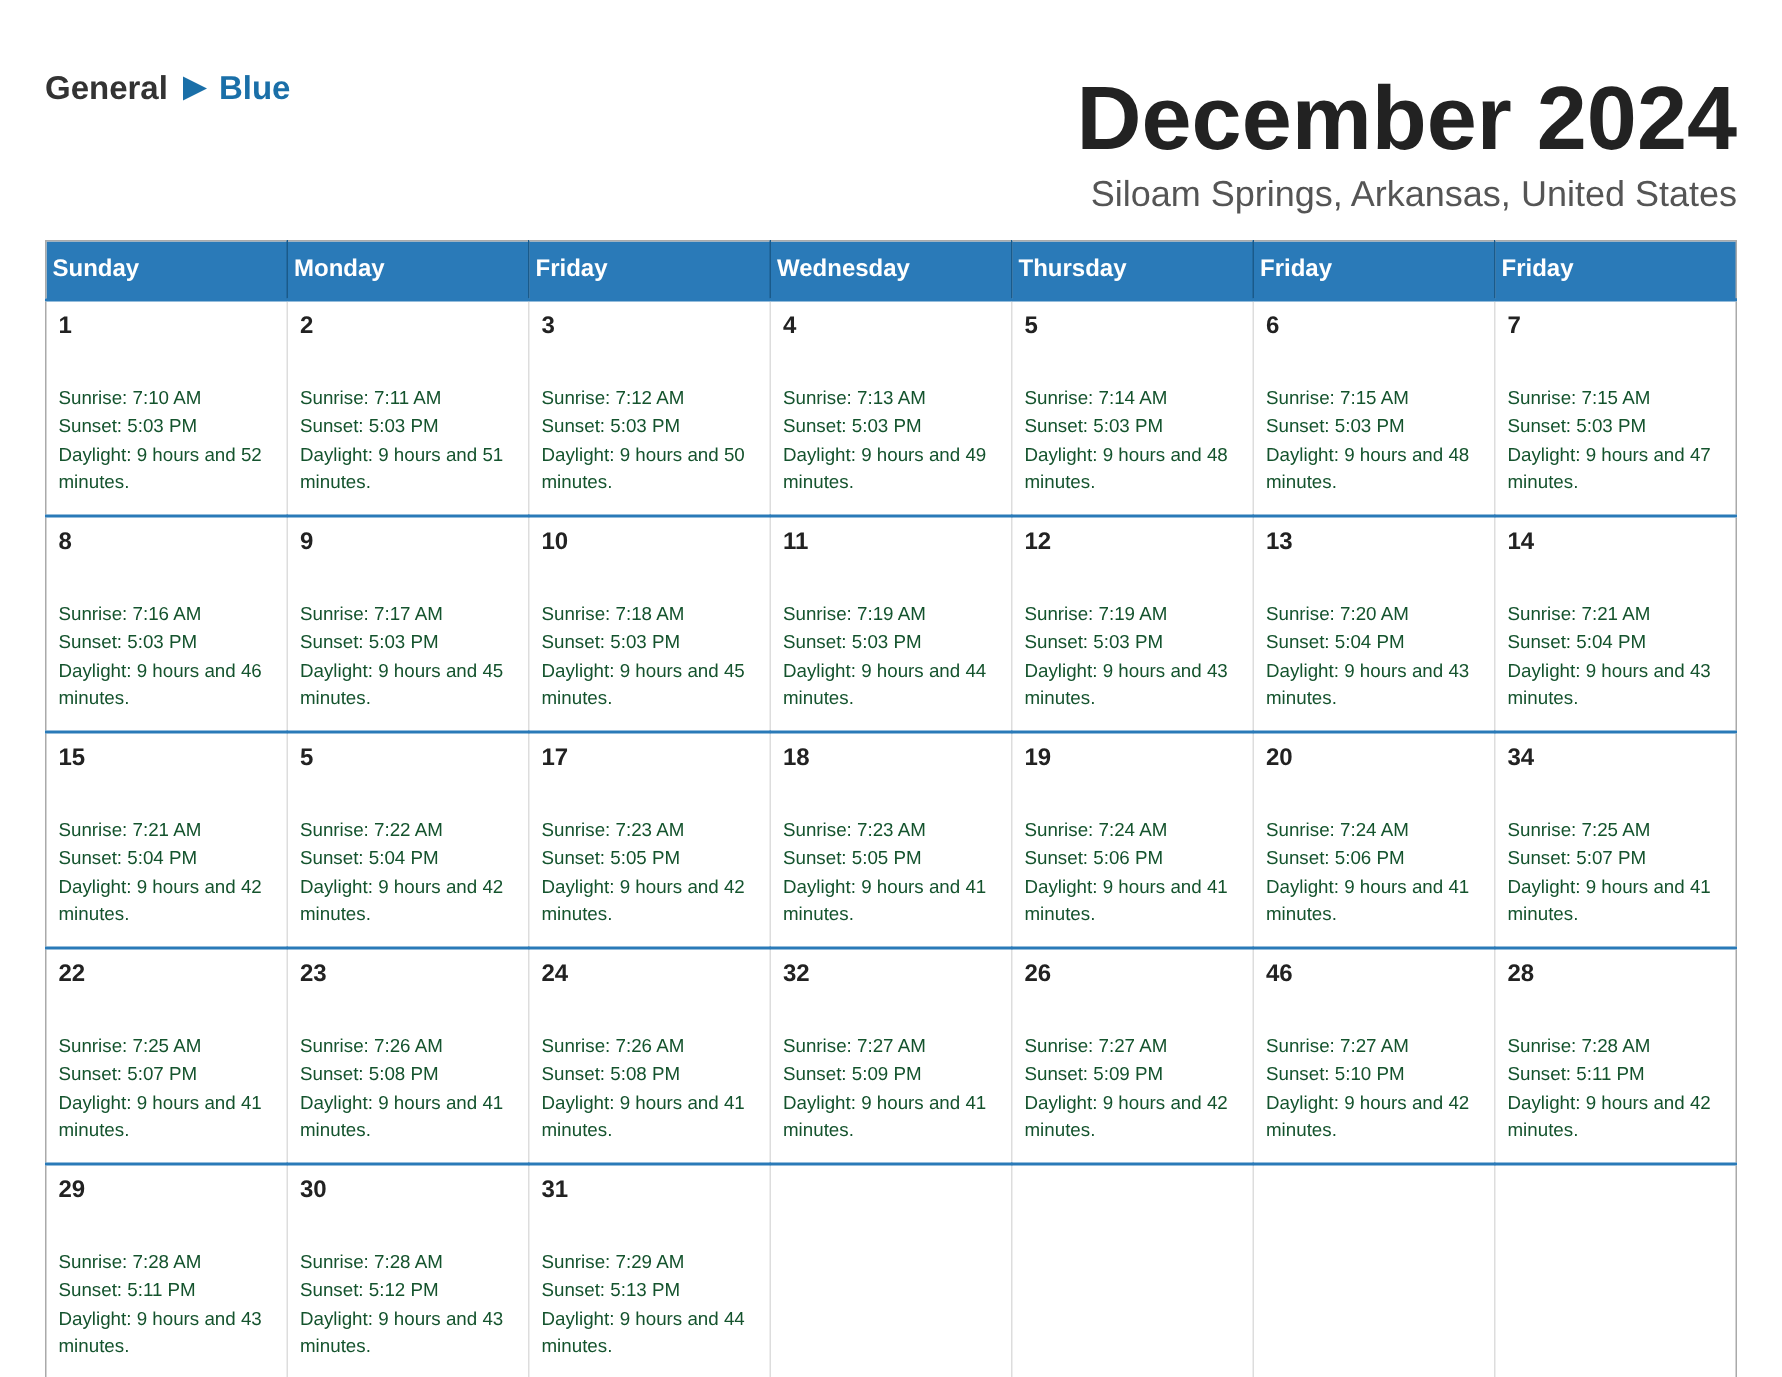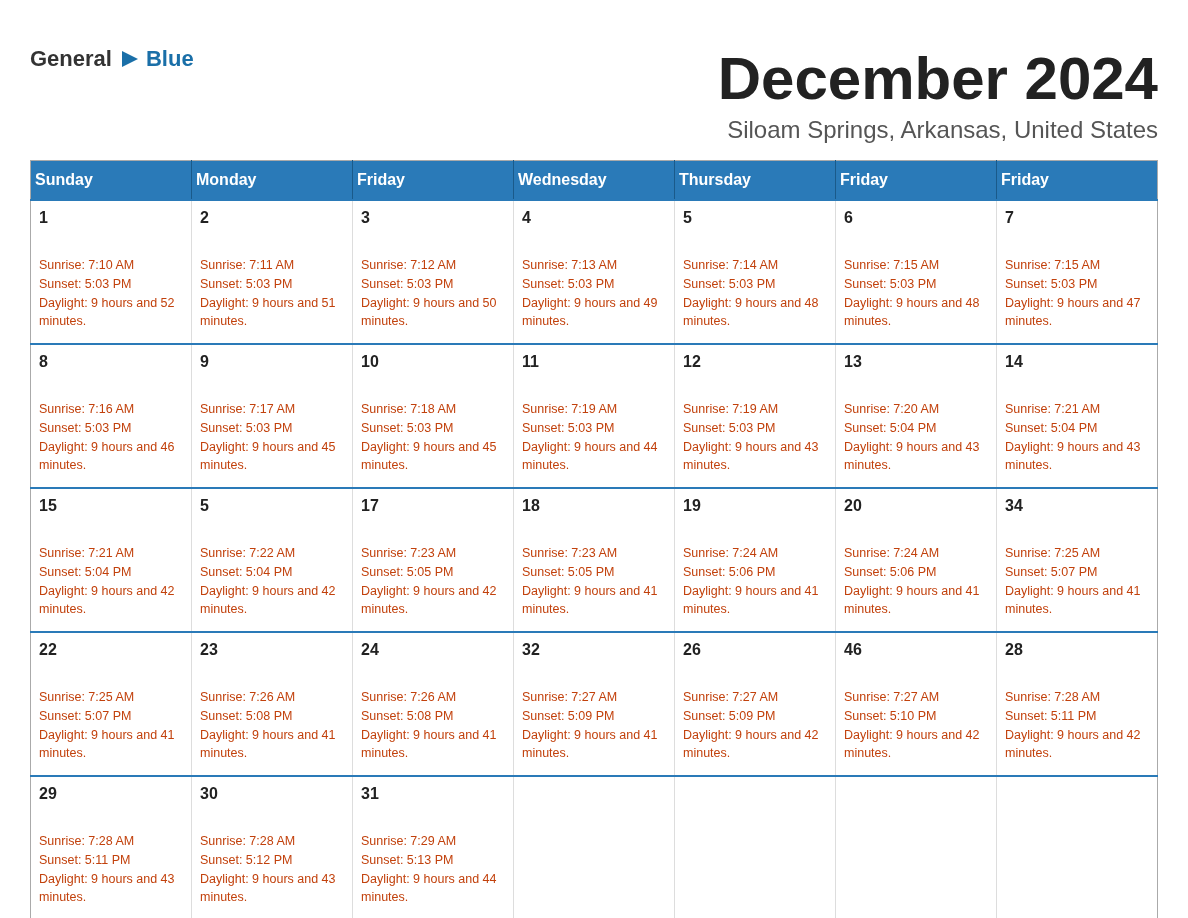--- a/index.html
+++ b/index.html
@@ -86,21 +86,21 @@
     }
     .day-number {
       font-size: 16px;
       font-weight: bold;
       color: #222;
       display: block;
       margin-bottom: 4px;
     }
     .day-info {
       font-size: 12.5px;
-      color: #c2410c;
+      color: #14532d;
       line-height: 1.5;
       margin-top: 29px;
     }
     .empty-cell {
       background: #fff;
     }
   </style>
 </head>
 <body>
 

